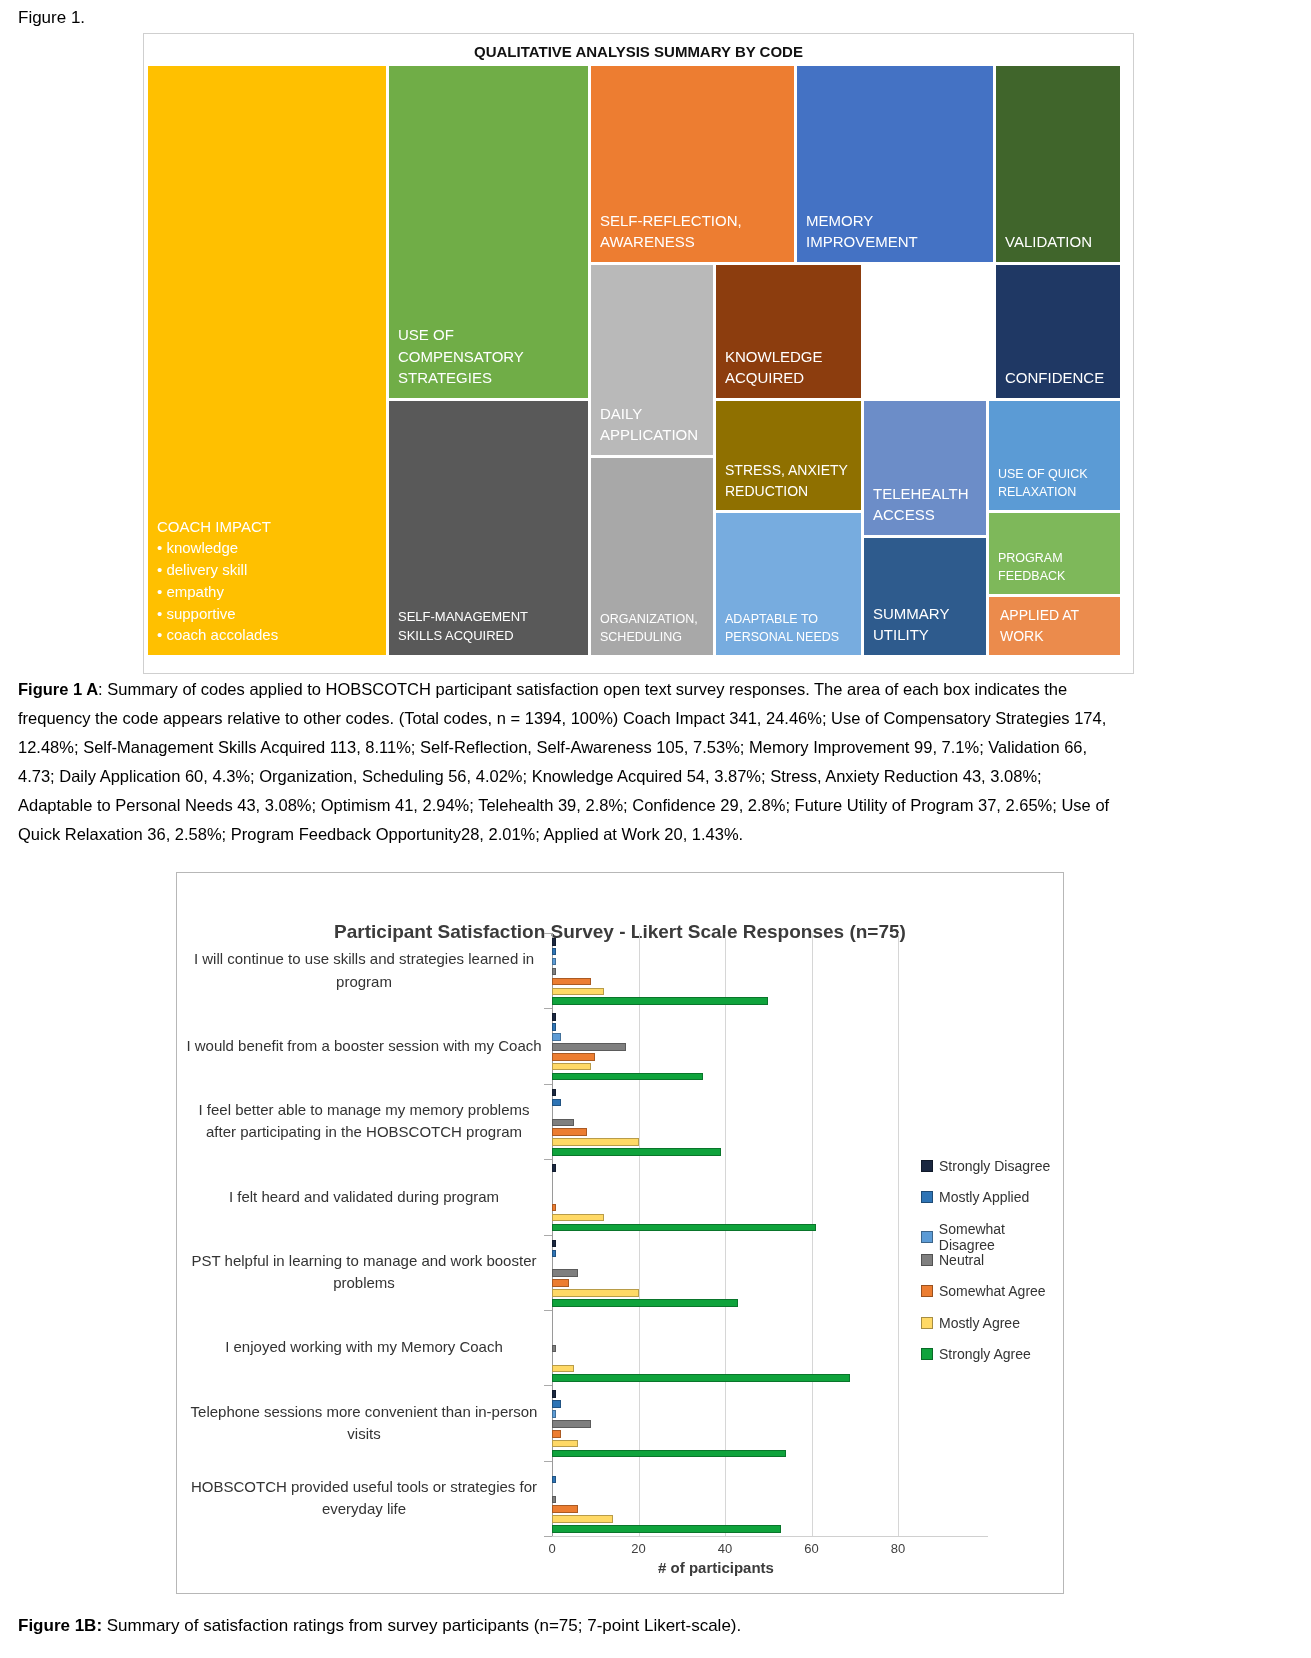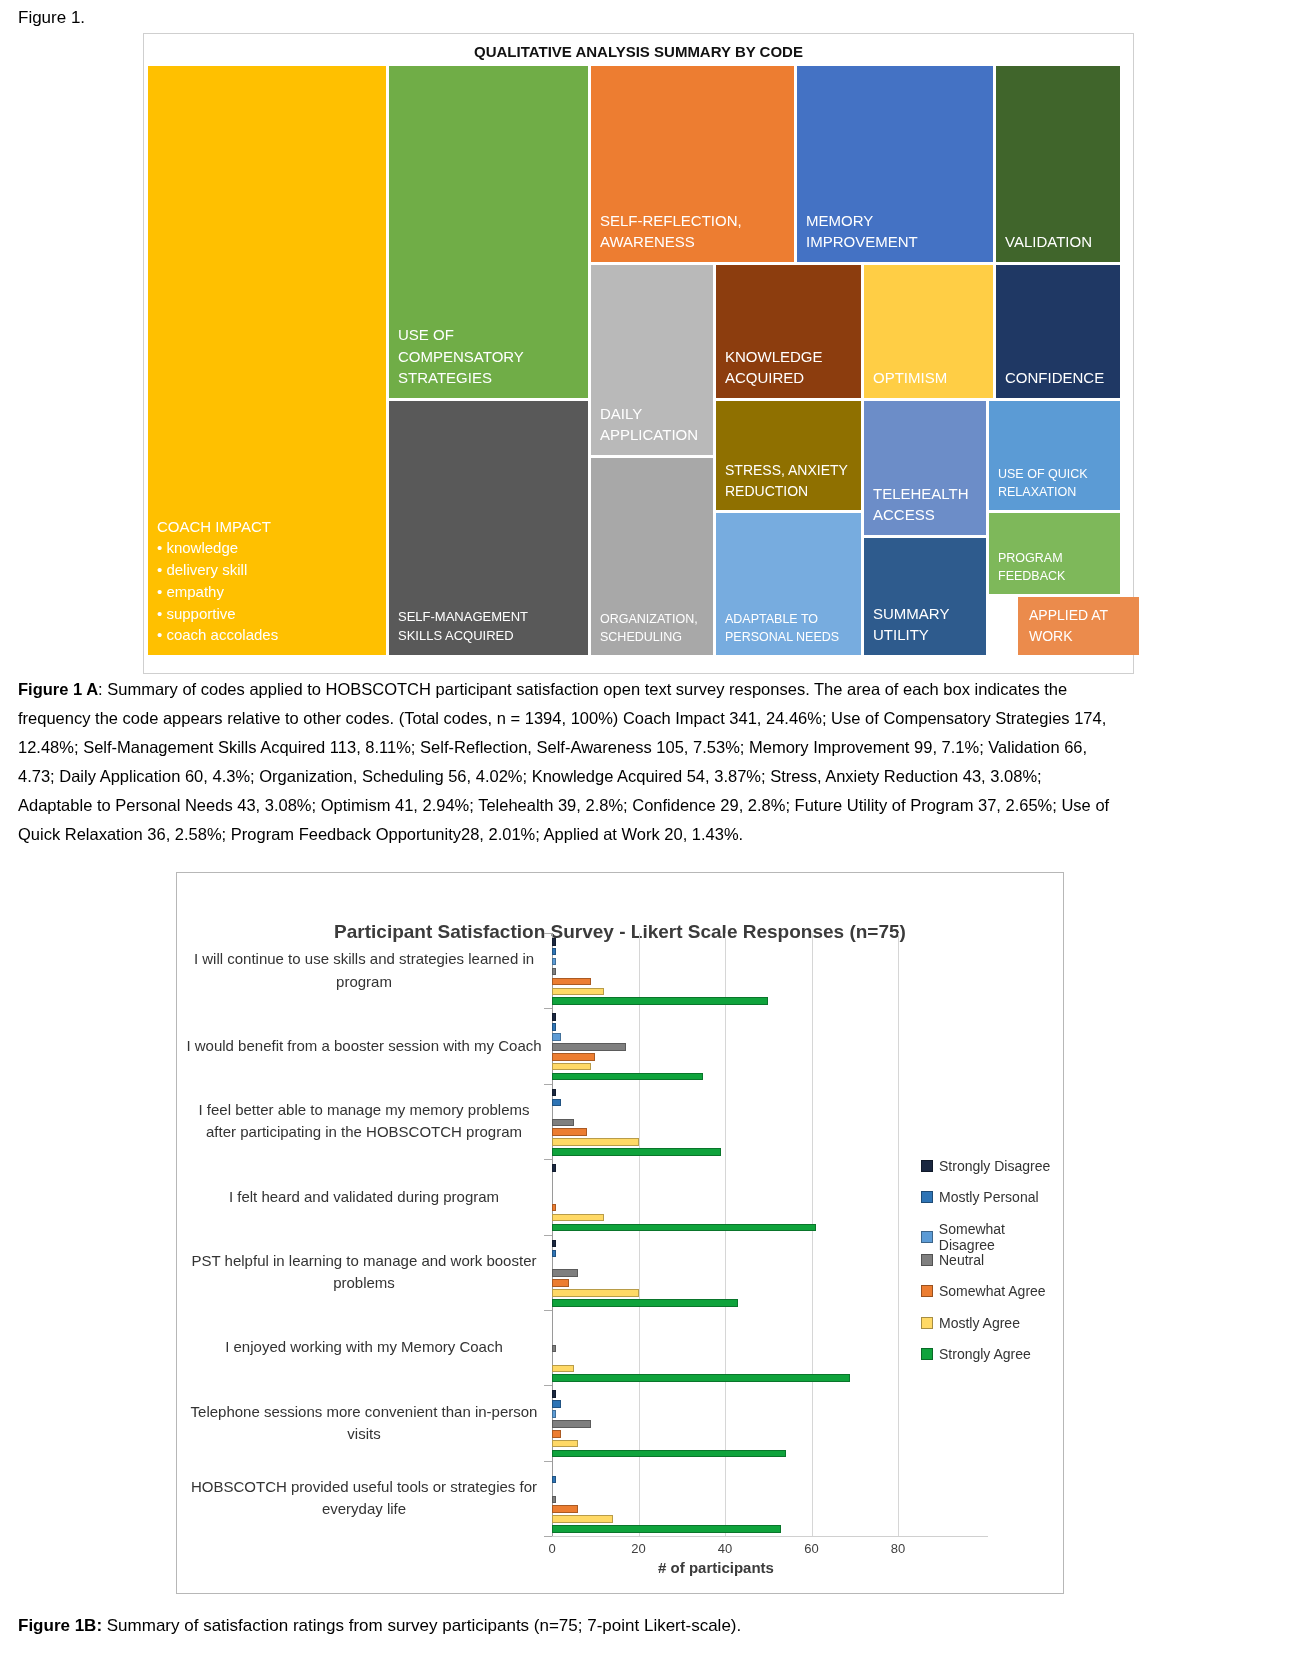--- a/index.html
+++ b/index.html
@@ -85,43 +85,40 @@
 ACQUIRED</div>
       </div>
       <div class="tm-box" style="left: 716px; top: 401px; width: 145px; height: 109px; background: rgb(143, 112, 0); font-size: 14px;">
         <div class="tm-lab">STRESS, ANXIETY
 REDUCTION</div>
       </div>
       <div class="tm-box" style="left: 716px; top: 513px; width: 145px; height: 142px; background: rgb(119, 172, 223); font-size: 12.5px;">
         <div class="tm-lab">ADAPTABLE TO
 PERSONAL NEEDS</div>
       </div>
-      <div class="tm-box" style="left: 864px; top: 265px; width: 129px; height: 133px; background: rgb(255, 206, 69); font-size: 15px;">
-        <div class="tm-lab">OPTIMISM</div>
-      </div>
       <div class="tm-box" style="left: 864px; top: 401px; width: 122px; height: 134px; background: rgb(108, 141, 200); font-size: 15px;">
         <div class="tm-lab">TELEHEALTH
 ACCESS</div>
       </div>
       <div class="tm-box" style="left: 864px; top: 538px; width: 122px; height: 117px; background: rgb(46, 91, 141); font-size: 15px;">
         <div class="tm-lab">SUMMARY
 UTILITY</div>
       </div>
       <div class="tm-box" style="left: 996px; top: 265px; width: 124px; height: 133px; background: rgb(31, 56, 100); font-size: 15px;">
         <div class="tm-lab">CONFIDENCE</div>
       </div>
       <div class="tm-box" style="left: 989px; top: 401px; width: 131px; height: 109px; background: rgb(91, 155, 213); font-size: 12.5px;">
         <div class="tm-lab">USE OF QUICK
 RELAXATION</div>
       </div>
       <div class="tm-box" style="left: 989px; top: 513px; width: 131px; height: 81px; background: rgb(126, 184, 90); font-size: 12.5px;">
         <div class="tm-lab">PROGRAM
 FEEDBACK</div>
       </div>
-      <div class="tm-box" style="left: 1018px; top: 597px; width: 121px; height: 58px; background: rgb(235, 139, 76); font-size: 14px; padding-left: 11px;">
+      <div class="tm-box" style="left: 989px; top: 597px; width: 131px; height: 58px; background: rgb(235, 139, 76); font-size: 14px; padding-left: 11px;">
         <div class="tm-lab">APPLIED AT
 WORK</div>
       </div>
     </div>
 
   <div class="caption-a" id="caption-a">
       <div class="cap-line"><b>Figure 1 A</b>: Summary of codes applied to HOBSCOTCH participant satisfaction open text survey responses.  The area of each box indicates the</div>
       <div class="cap-line">frequency the code appears relative to other codes. (Total codes, n = 1394, 100%)  Coach Impact 341, 24.46%; Use of Compensatory Strategies 174,</div>
       <div class="cap-line">12.48%; Self-Management Skills Acquired 113, 8.11%; Self-Reflection, Self-Awareness 105, 7.53%; Memory Improvement 99, 7.1%; Validation 66,</div>
       <div class="cap-line">4.73; Daily Application 60, 4.3%; Organization, Scheduling 56, 4.02%; Knowledge Acquired 54, 3.87%; Stress, Anxiety Reduction 43, 3.08%;</div>
@@ -207,21 +204,21 @@
         <div class="cat-tick" style="left: 367px; top: 663px; width: 8px;"></div>
         <div class="bc-xlabel" style="left: 539px; top: 686px;"># of participants</div>
       </div>
     <div id="legend">
         <div class="legend-entry" style="left: 744px; top: 285px;">
           <div class="legend-swatch" style="width: 12px; height: 12px; background: rgb(26, 39, 64);"></div>
           <div class="legend-text">Strongly Disagree</div>
         </div>
         <div class="legend-entry" style="left: 744px; top: 316.3px;">
           <div class="legend-swatch" style="width: 12px; height: 12px; background: rgb(46, 116, 181);"></div>
-          <div class="legend-text">Mostly Personal</div>
+          <div class="legend-text">Mostly Applied</div>
         </div>
         <div class="legend-entry" style="left: 744px; top: 347.6px;">
           <div class="legend-swatch" style="width: 12px; height: 12px; background: rgb(92, 155, 213);"></div>
           <div class="legend-text">Somewhat Disagree</div>
         </div>
         <div class="legend-entry" style="left: 744px; top: 378.9px;">
           <div class="legend-swatch" style="width: 12px; height: 12px; background: rgb(127, 127, 127);"></div>
           <div class="legend-text">Neutral</div>
         </div>
         <div class="legend-entry" style="left: 744px; top: 410.2px;">

